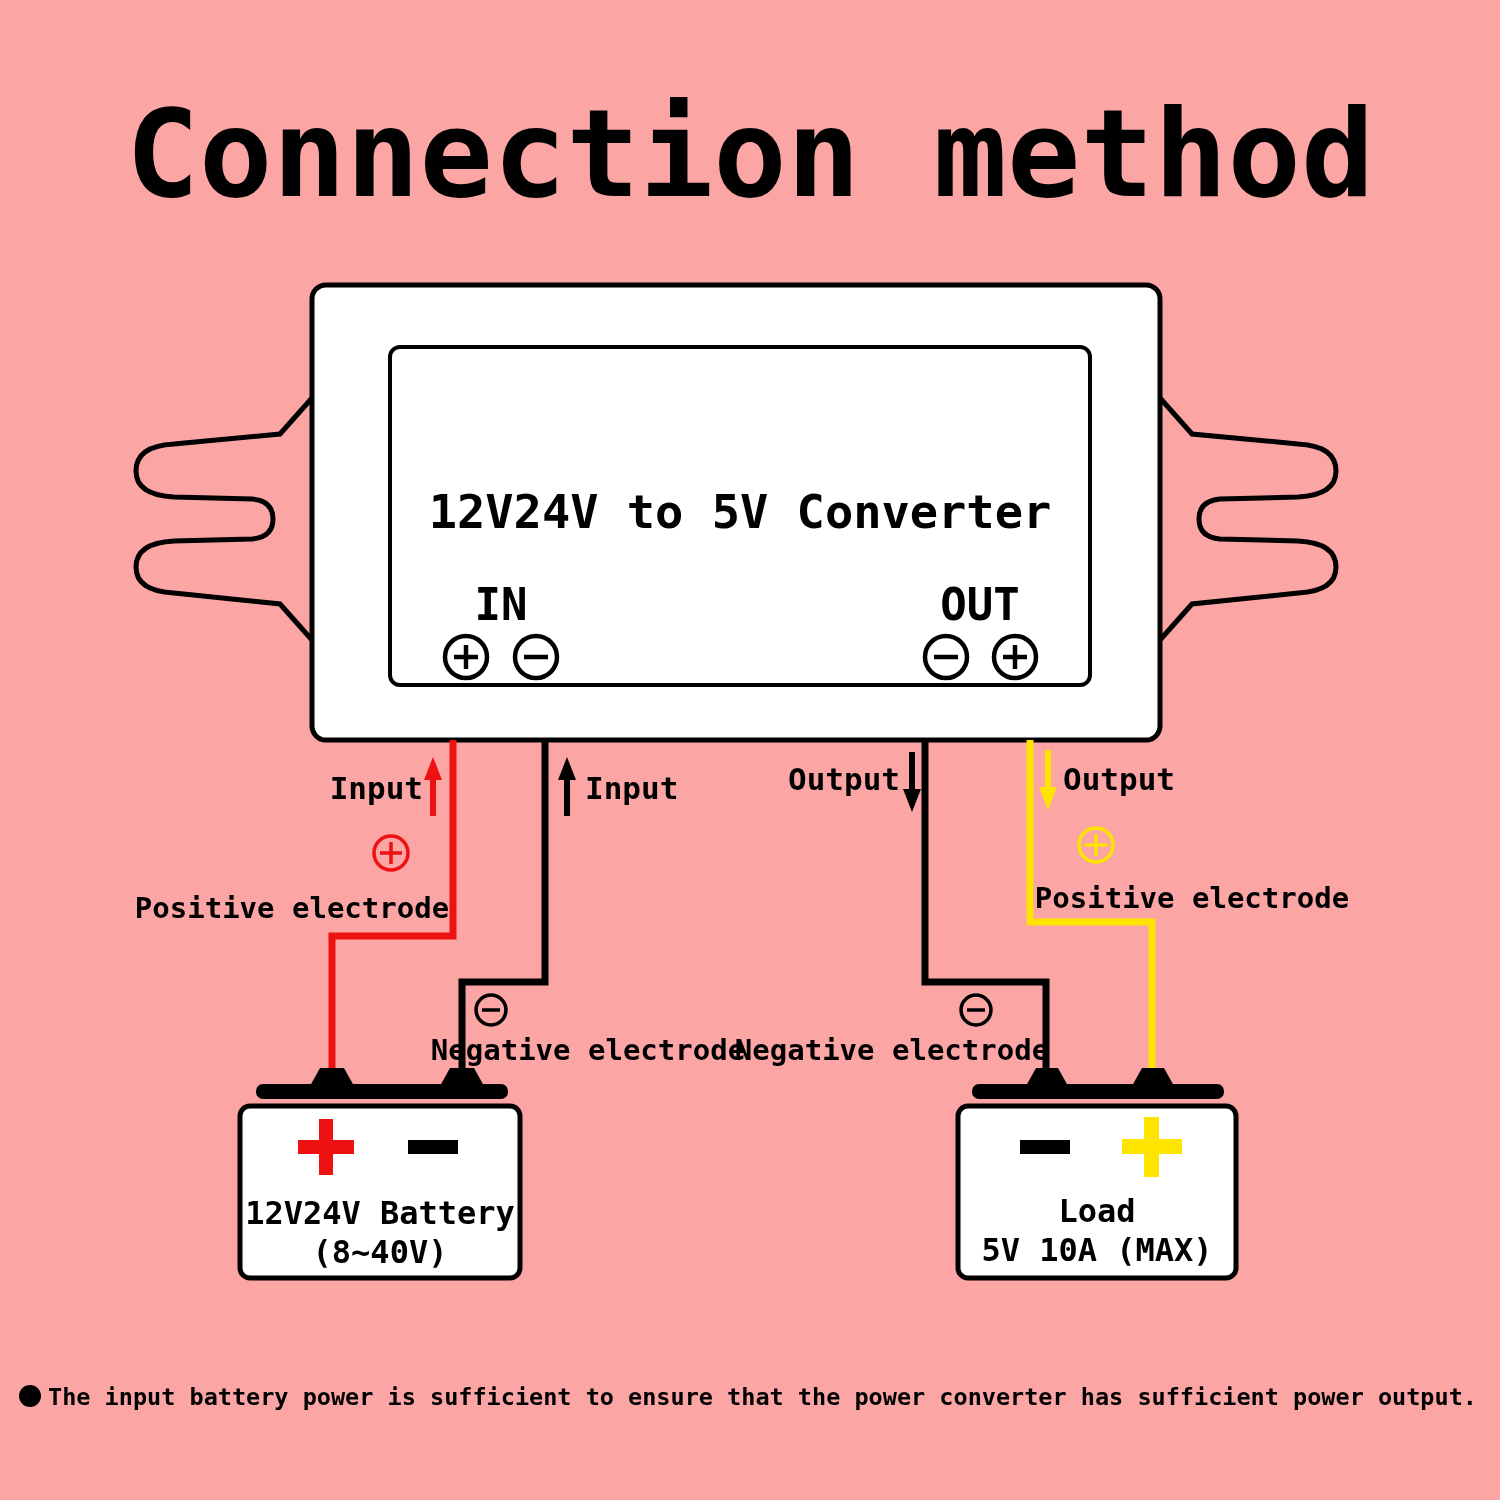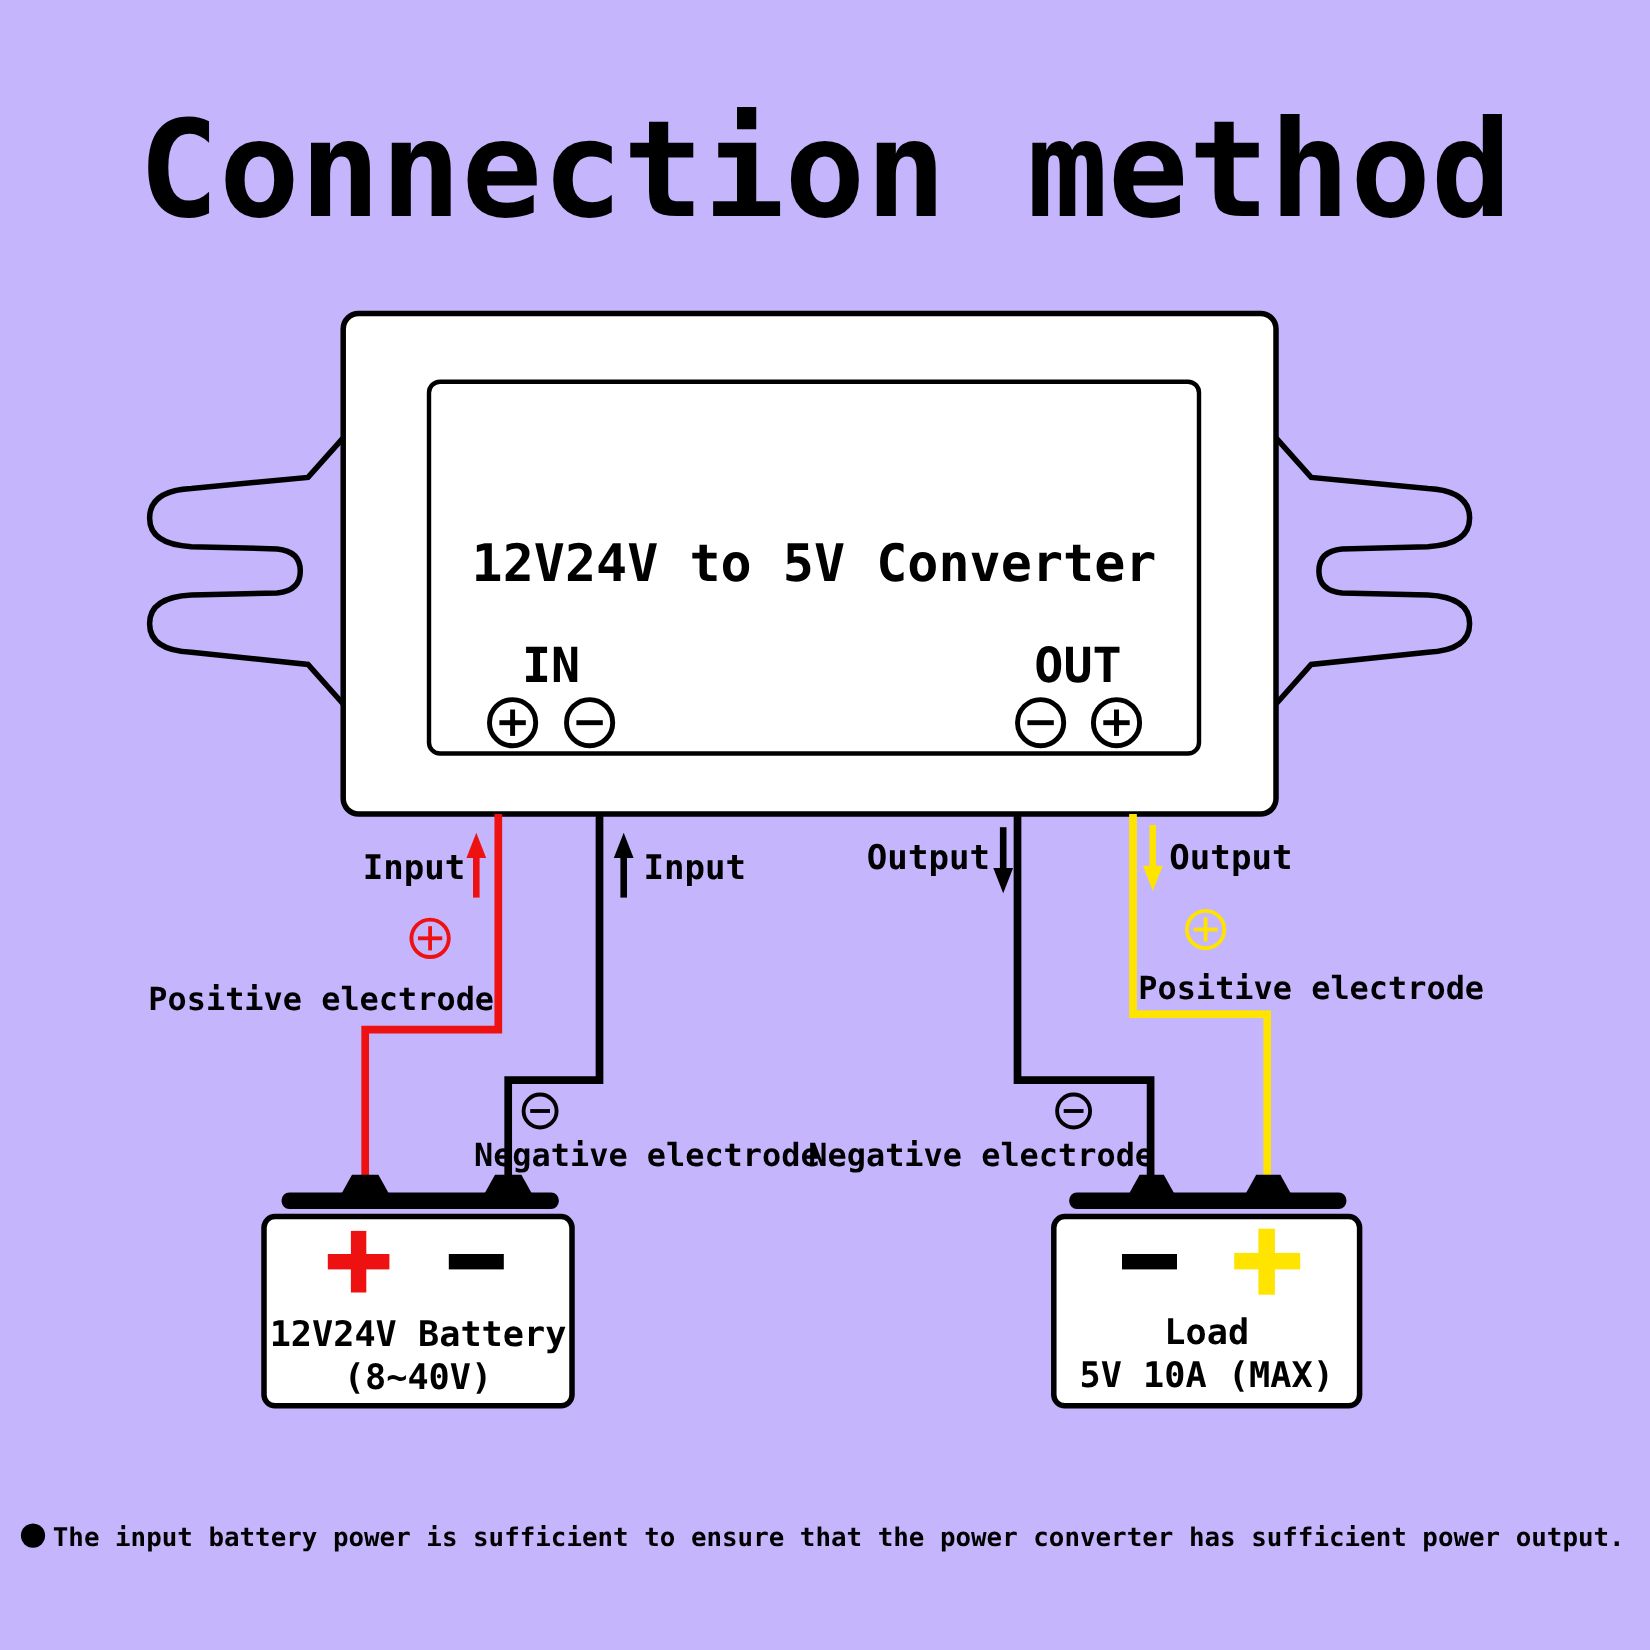--- a/index.html
+++ b/index.html
@@ -1,16 +1,16 @@
 <!DOCTYPE html>
 <html><head>
 <meta charset="utf-8">
 <style>
   html,body{margin:0;padding:0;background:#ffffff;}
-  .page{width:1500px;height:1500px;position:relative;background:#c4b5fd;overflow:hidden;}
+  .page{width:1500px;height:1500px;position:relative;background:#fca5a5;overflow:hidden;}
   svg{display:block;}
   text{font-family:"DejaVu Sans Mono","Liberation Mono",monospace;font-weight:bold;fill:#000000;}
   .ln5{stroke:#000000;stroke-width:5;}
   .ln4{stroke:#000000;stroke-width:4;}
   .blackwire{fill:none;stroke:#000000;stroke-width:7;}
   .term{fill:none;stroke:#000000;stroke-width:4.5;}
   .blackterm2{fill:none;stroke:#000000;stroke-width:3.5;}
 </style>
 </head>
 <body>

